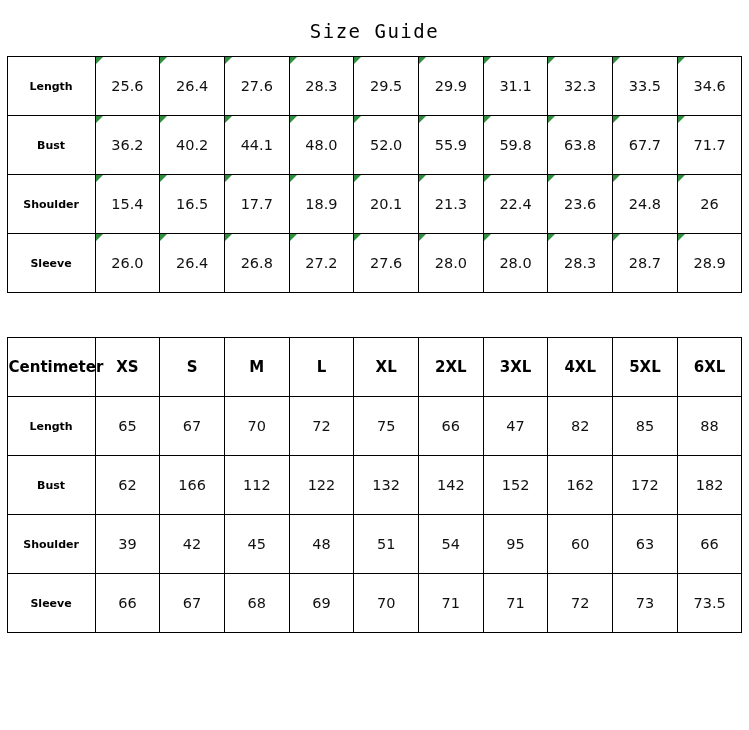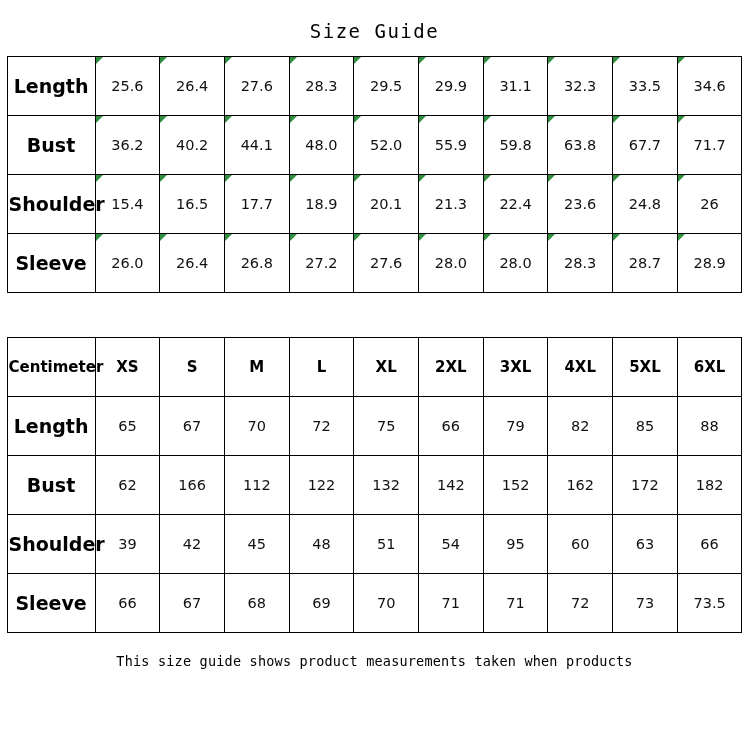--- a/index.html
+++ b/index.html
@@ -45,21 +45,21 @@
     color: #111;
     position: relative;
   }
   table.size-table td.hdr {
     font-weight: bold;
     font-size: 15px;
     color: #000;
   }
   table.size-table td.rowhdr {
     font-weight: bold;
-    font-size: 19px;
+    font-size: 11px;
     color: #000;
   }
   
   table.size-table col.c0 { width: 88px; }
   table.size-table col.cx { width: 64.7px; }
 
   
   .corner-mark::before {
     content: "";
     position: absolute;
@@ -191,21 +191,21 @@
         <td class="hdr">6XL</td>
       </tr>
       <tr>
         <td class="rowhdr">Length</td>
         <td>65</td>
         <td>67</td>
         <td>70</td>
         <td>72</td>
         <td>75</td>
         <td>66</td>
-        <td>79</td>
+        <td>47</td>
         <td>82</td>
         <td>85</td>
         <td>88</td>
       </tr>
       <tr>
         <td class="rowhdr">Bust</td>
         <td>62</td>
         <td>166</td>
         <td>112</td>
         <td>122</td>
@@ -238,18 +238,14 @@
         <td>70</td>
         <td>71</td>
         <td>71</td>
         <td>72</td>
         <td>73</td>
         <td>73.5</td>
       </tr>
     </tbody>
   </table>
 
-  <div class="footer">
-    <div>This size guide shows product measurements taken when products</div>
-
-  </div>
 
 </div>
 
 </body></html>

